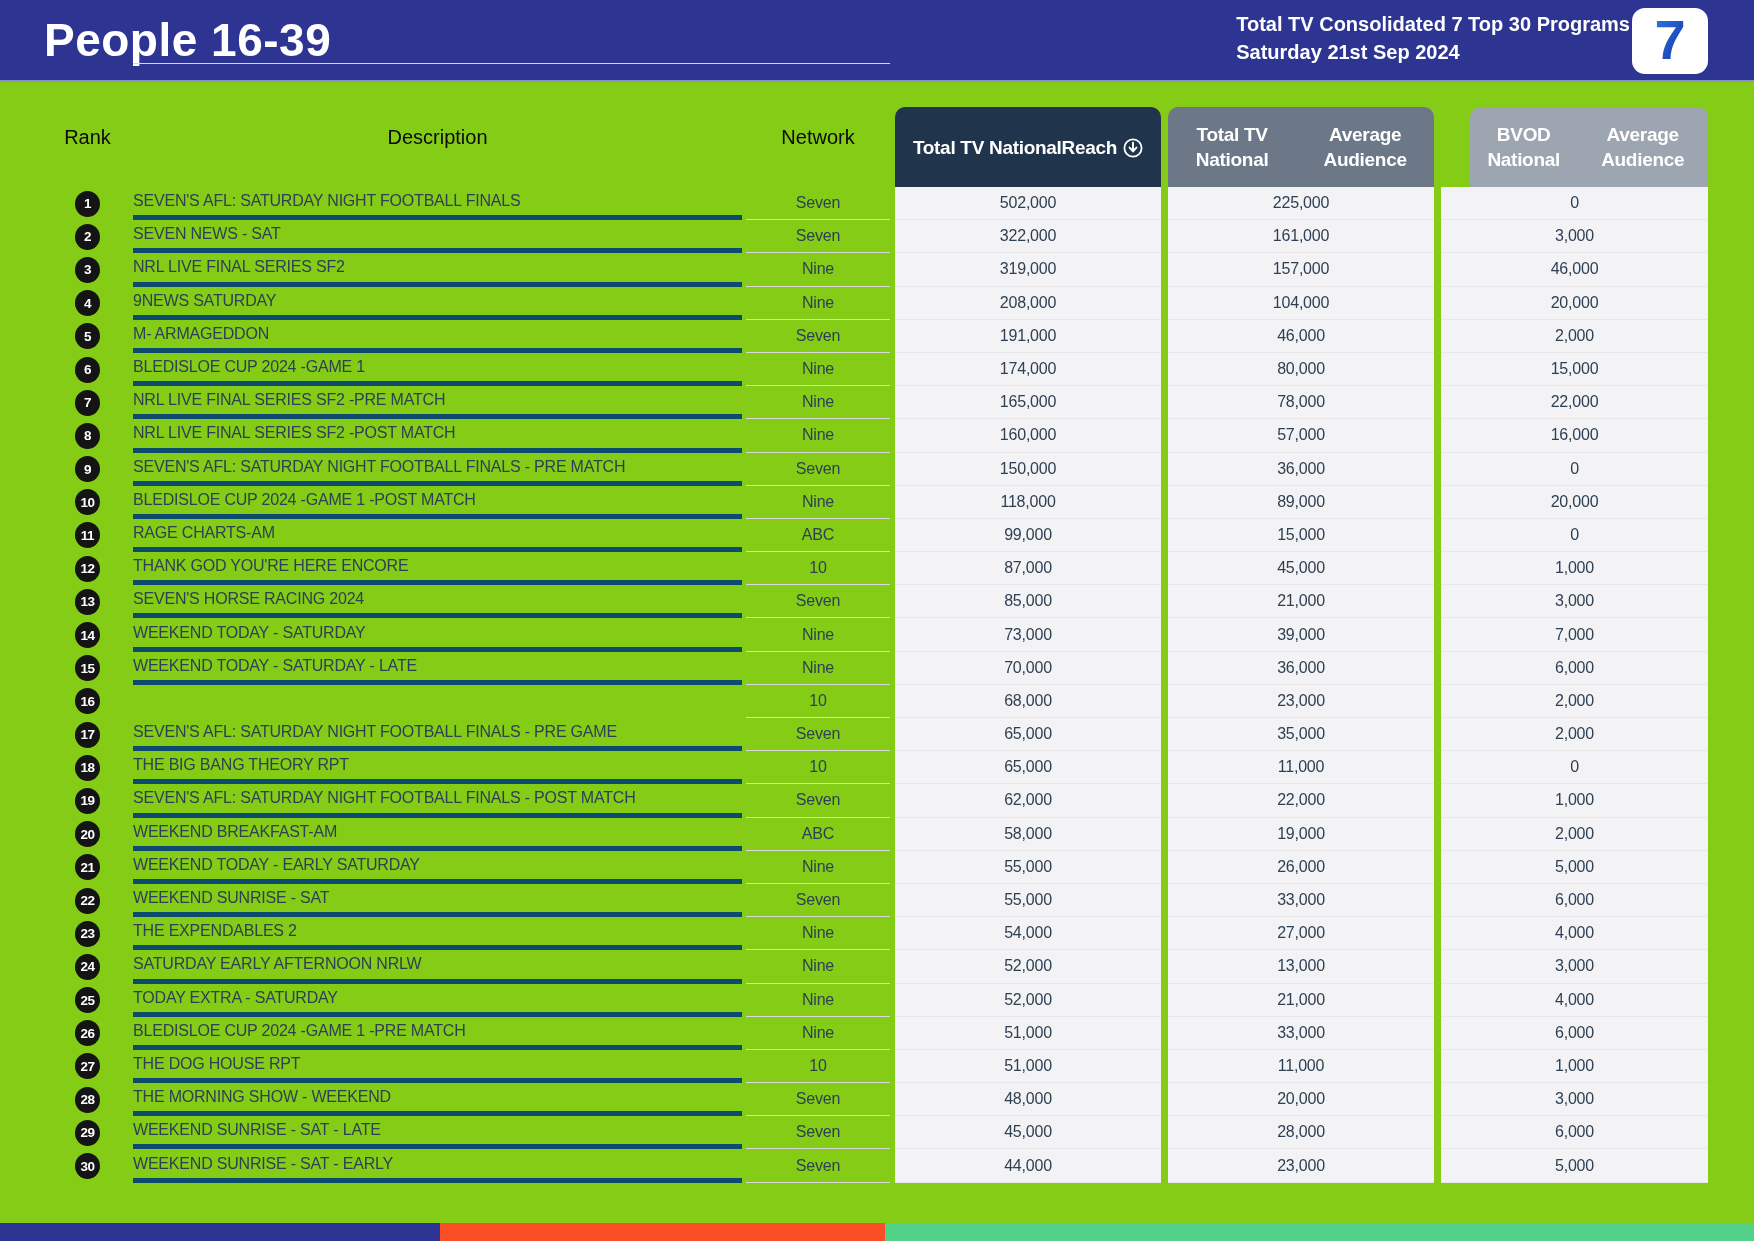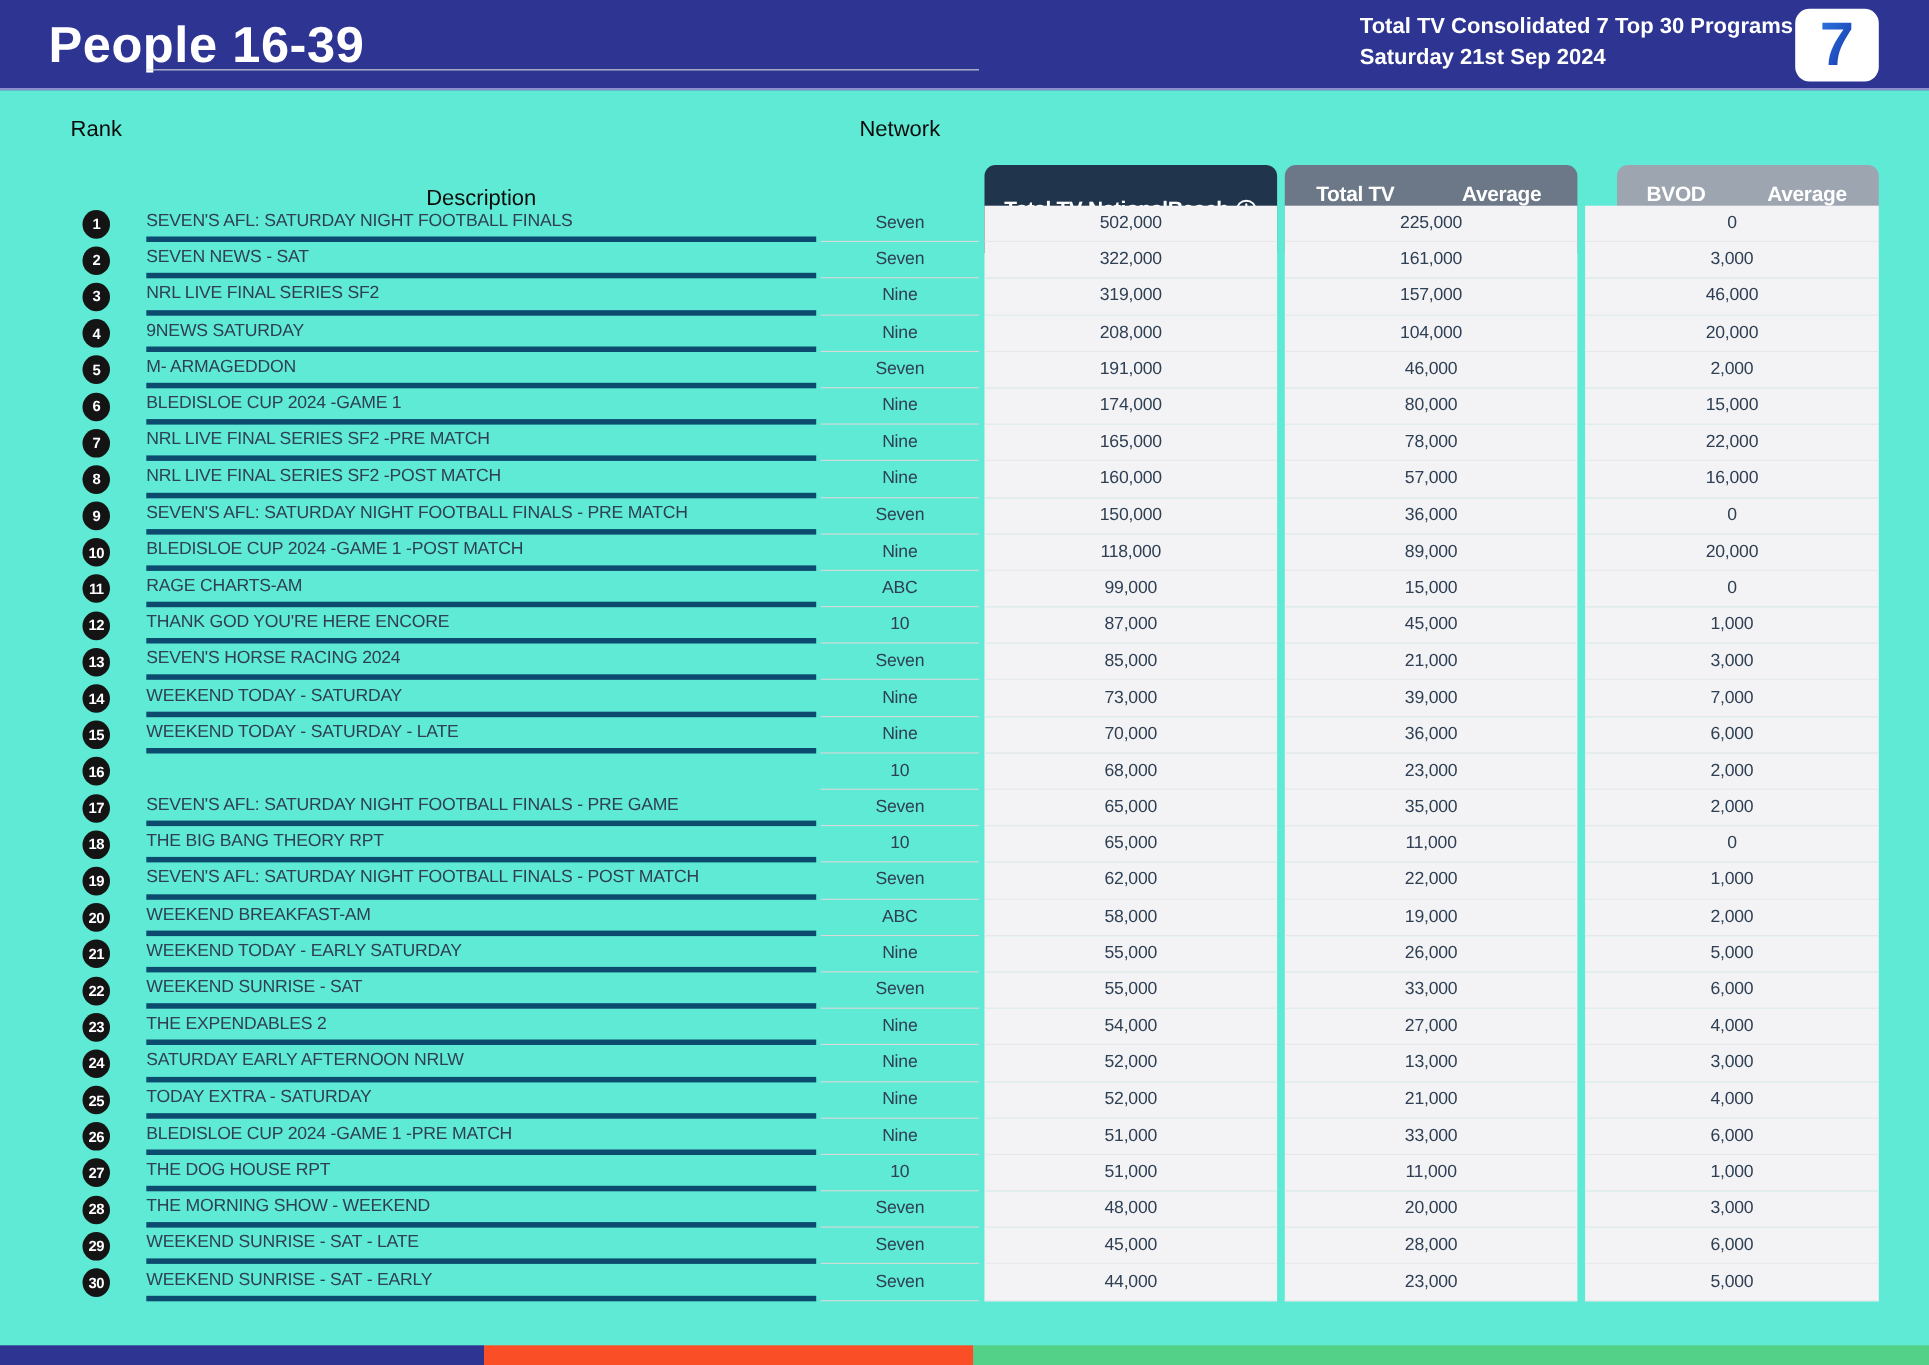--- a/index.html
+++ b/index.html
@@ -1,18 +1,18 @@
 <!DOCTYPE html>
 <html><head>
 <meta charset="utf-8">
 <style>
   * { margin:0; padding:0; box-sizing:border-box; }
   html,body { background:#ffffff; }
   .page {
-    position:relative; width:1754px; height:1241px; background:#5eead4;
+    position:relative; width:1754px; height:1241px; background:#84cc16;
     font-family:"Liberation Sans", sans-serif; overflow:hidden;
   }
 
   
   .top-band {
     position:absolute; top:0; left:0; width:1754px; height:82px;
     border-bottom:2px solid #8B8FCB;
   }
   .page-title {
     position:absolute; left:44px; top:50%; transform:translateY(-50%);
@@ -101,22 +101,22 @@
             <stop offset="1" stop-color="#1530A0"></stop>
           </linearGradient>
         </defs>
         <text x="24" y="47" text-anchor="middle" font-size="56" font-weight="bold" font-family="Liberation Sans, sans-serif" fill="url(#g7)">7</text>
       </svg>
     </div>
   </header>
 
   <div class="header-row grid">
     <div class="col-label center c-rank">Rank</div>
+    <div class="col-label center c-desc">Description</div>
     <div class="col-label center c-net">Network</div>
-    <div class="col-label center c-desc">Description</div>
 
     <div class="metric-box c-n1" style="background: rgb(32, 52, 75);">
       <span>Total TV National</span>
       <span class="l2">
         <span>Reach</span>
         <span class="sort-icon">
           <svg width="20" height="20" viewBox="0 0 20 20">
             <circle cx="10" cy="10" r="8.6" fill="none" stroke="#ffffff" stroke-width="1.8"></circle>
             <path d="M10 4.8 v8 M6.6 9.6 l3.4 3.8 3.4-3.8" fill="none" stroke="#ffffff" stroke-width="2" stroke-linecap="round" stroke-linejoin="round"></path>
           </svg>

